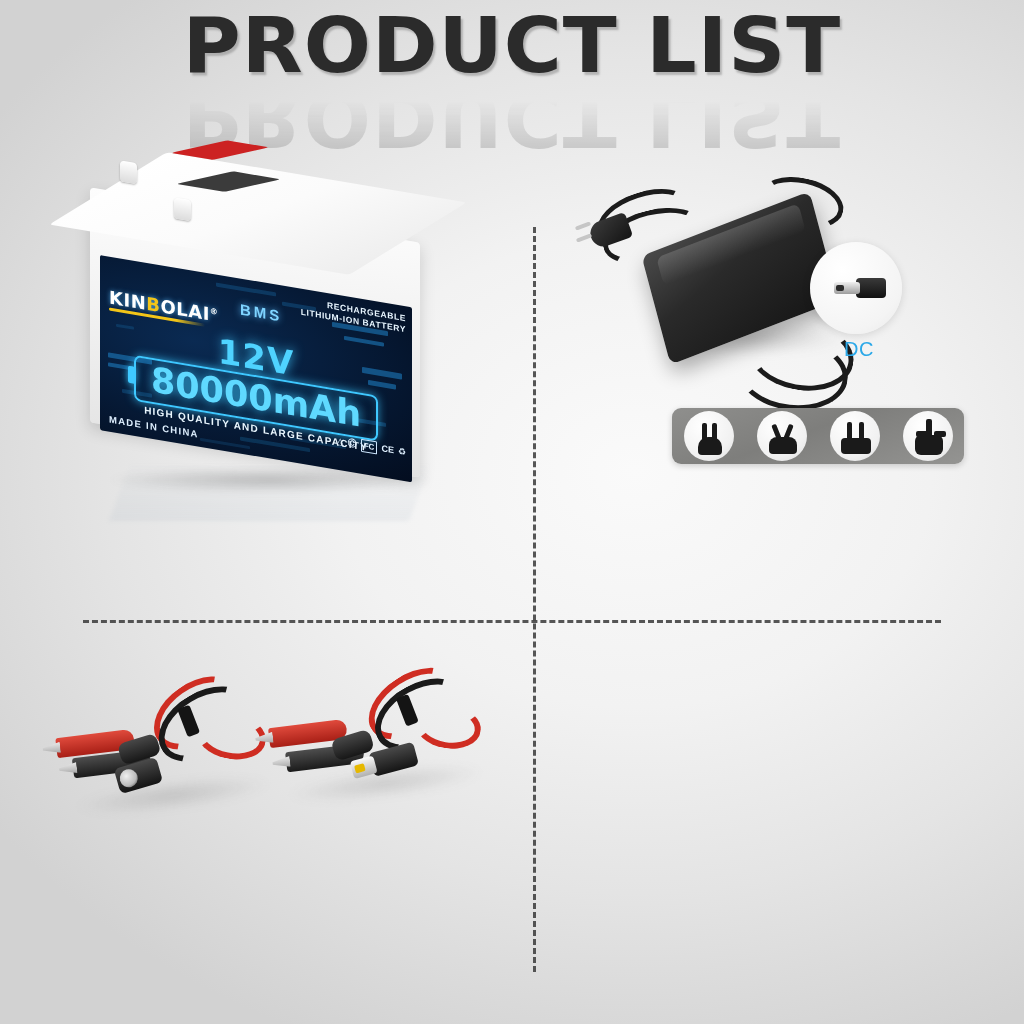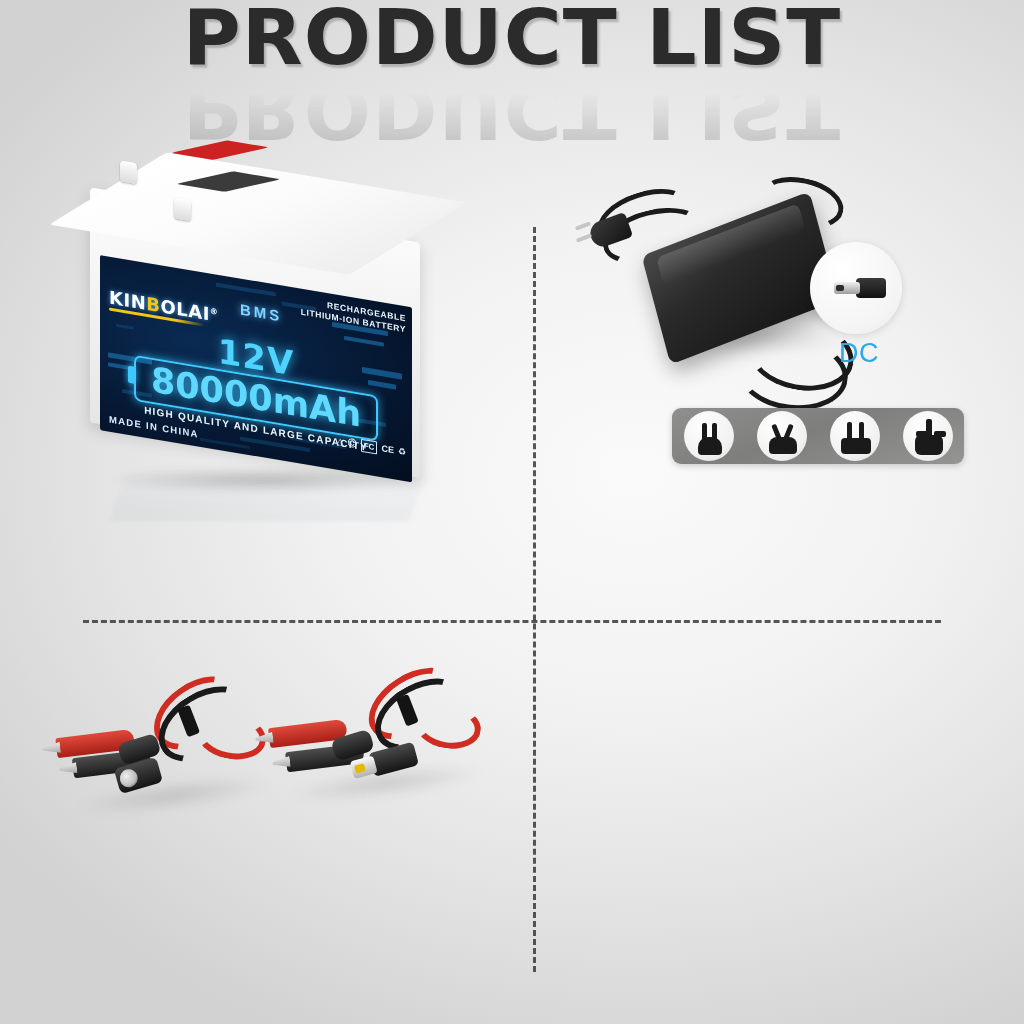--- a/index.html
+++ b/index.html
@@ -9,21 +9,21 @@
     background:#e9e9e9;
   }
   .page{
     position:relative;width:1024px;height:1024px;
     background:
       radial-gradient(ellipse 780px 620px at 62% 46%, #fafafa 0%, #f2f2f2 38%, #e4e4e4 68%, #d2d2d2 100%),
       linear-gradient(135deg,#d6d6d6 0%,#f0f0f0 45%,#e2e2e2 100%);
   }
 
   
-  .title-wrap{position:absolute;left:0;top:0;width:1024px;text-align:center;}
+  .title-wrap{position:absolute;left:0;top:8px;width:1024px;text-align:center;}
   .title{
     font-family:"DejaVu Sans",sans-serif;
     font-size:76px;font-weight:bold;letter-spacing:1px;
     color:#2b2b2b;line-height:1;
     transform:scaleX(1.04);
     text-shadow:2px 3px 2px rgba(120,120,120,.45);
   }
   .title-reflection{
     font-family:"DejaVu Sans",sans-serif;
     font-size:76px;font-weight:bold;letter-spacing:1px;line-height:1;
@@ -216,21 +216,21 @@
   }
   .dc-barrel .metal{
     position:absolute;left:0;top:4px;width:26px;height:12px;
     background:linear-gradient(180deg,#f0f0f0,#9d9d9d);border-radius:3px;
   }
   .dc-barrel .tip{
     position:absolute;left:2px;top:7px;width:8px;height:6px;background:#2c2c2c;border-radius:2px;
   }
   .dc-label{
     position:absolute;left:228px;top:168px;width:86px;text-align:center;
-    font-size:27px;color:#2ba8e8;letter-spacing:.5px;
+    font-size:20px;color:#2ba8e8;letter-spacing:.5px;
   }
 
   
   .plug-strip{
     position:absolute;left:84px;top:238px;width:292px;height:56px;
     background:linear-gradient(160deg,#8f8f8d 0%,#7e7e7c 45%,#949492 100%);
     border-radius:9px;
     box-shadow:0 2px 6px rgba(0,0,0,.18);
     display:flex;align-items:center;justify-content:space-around;
   }

